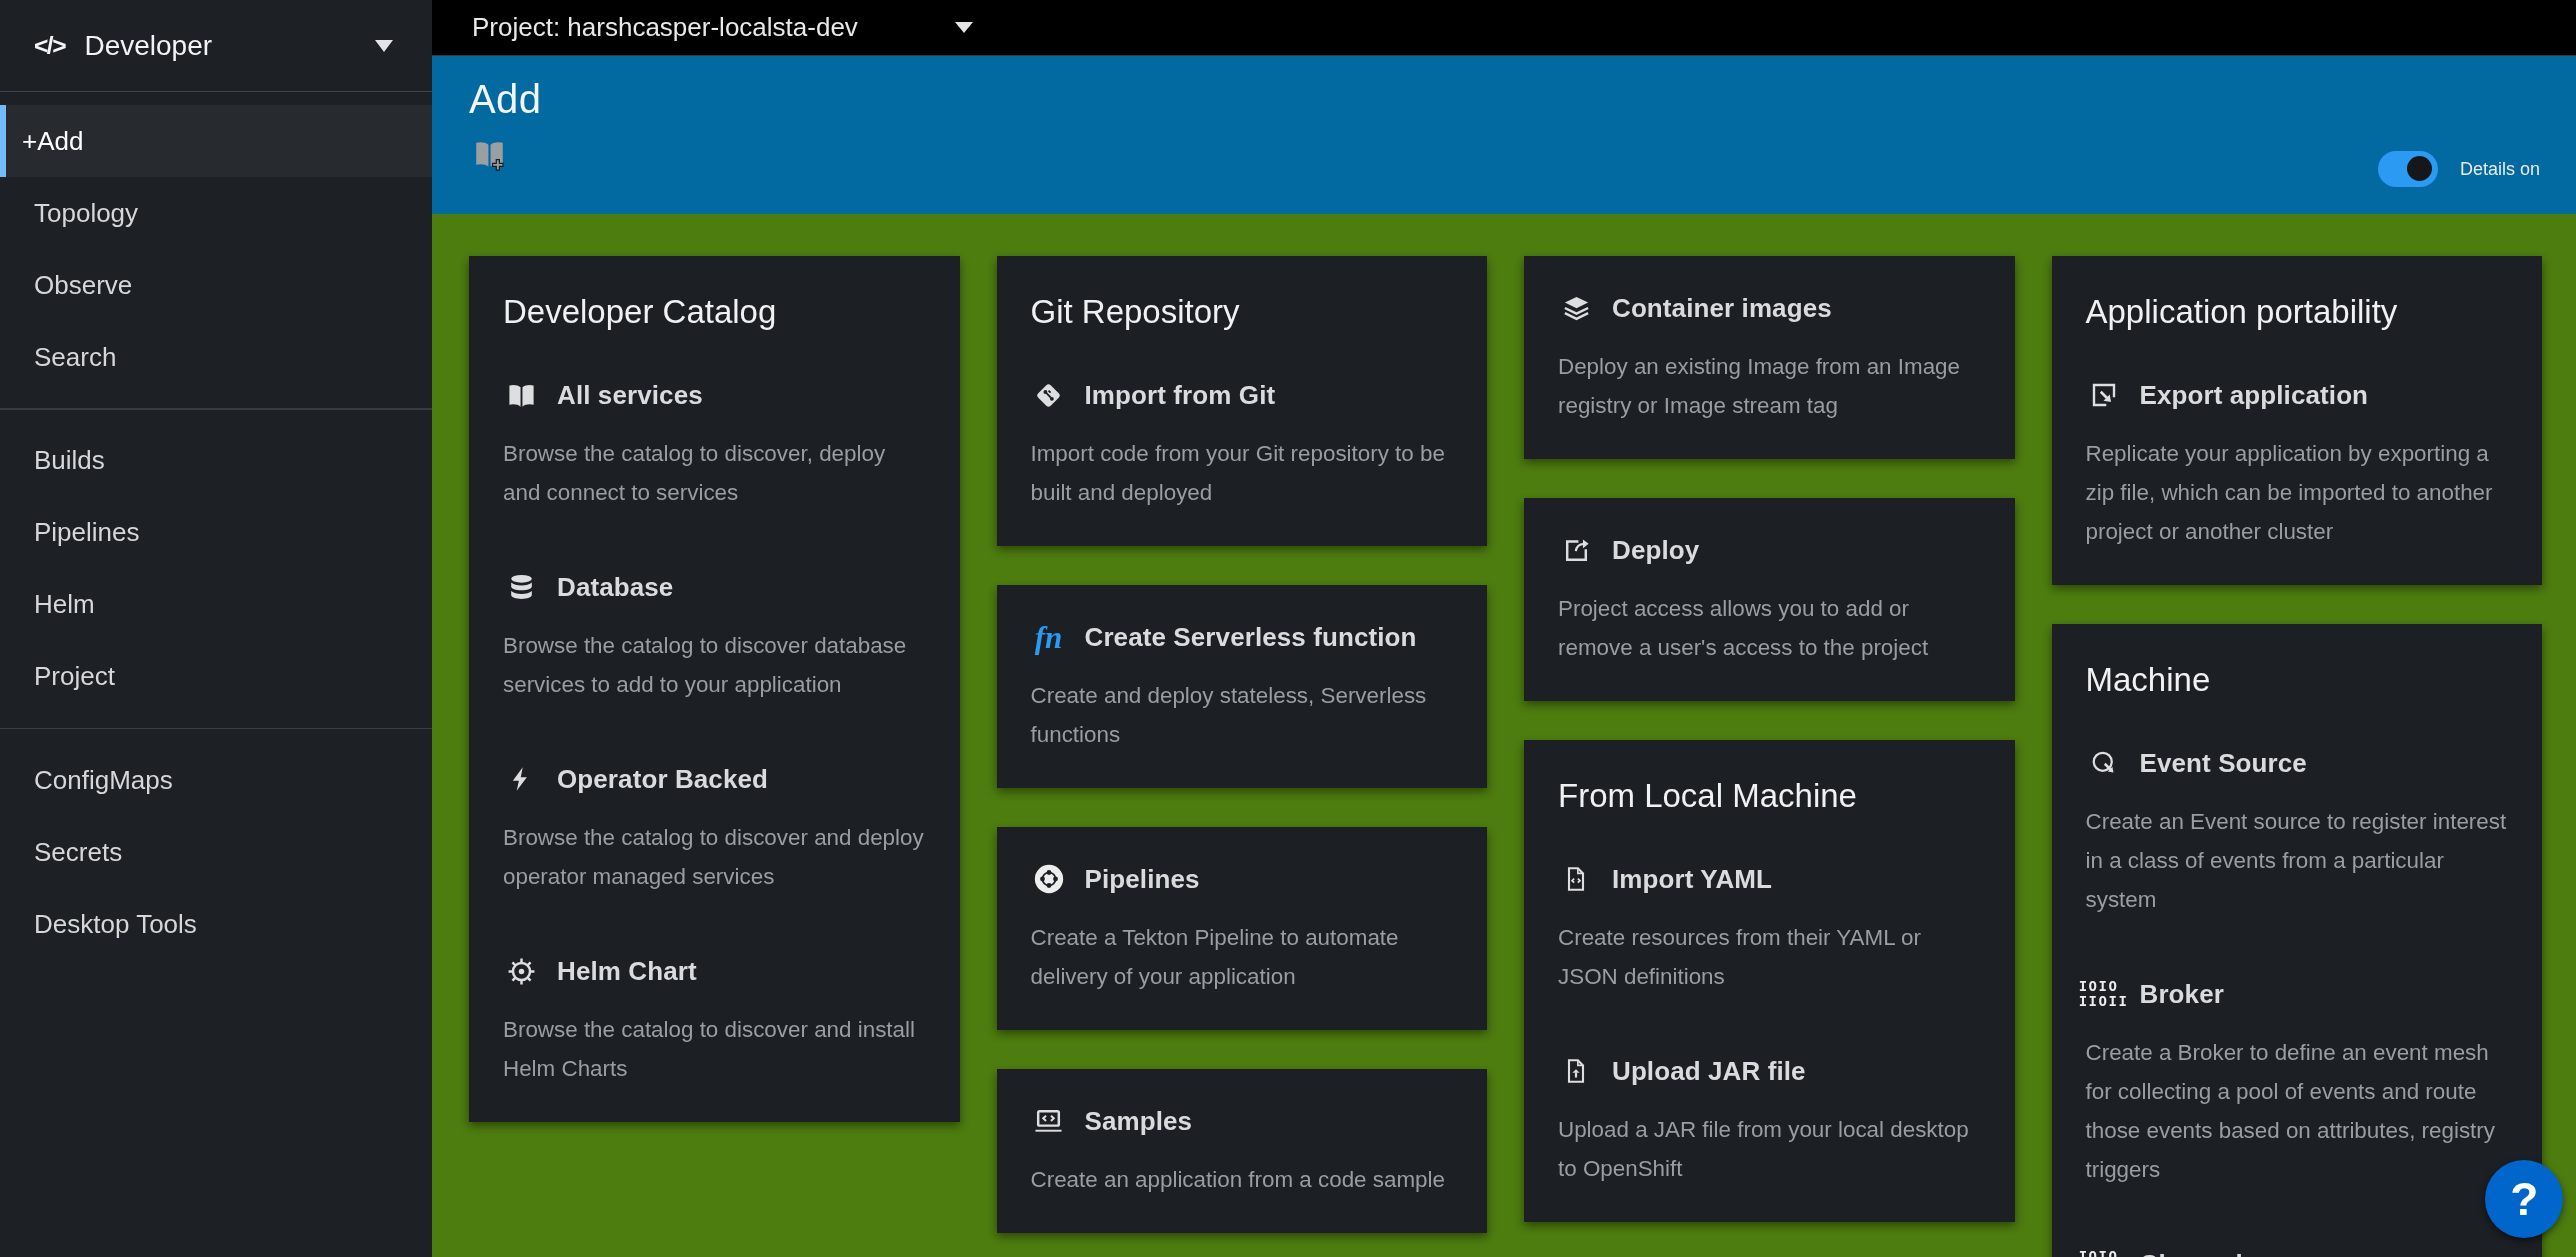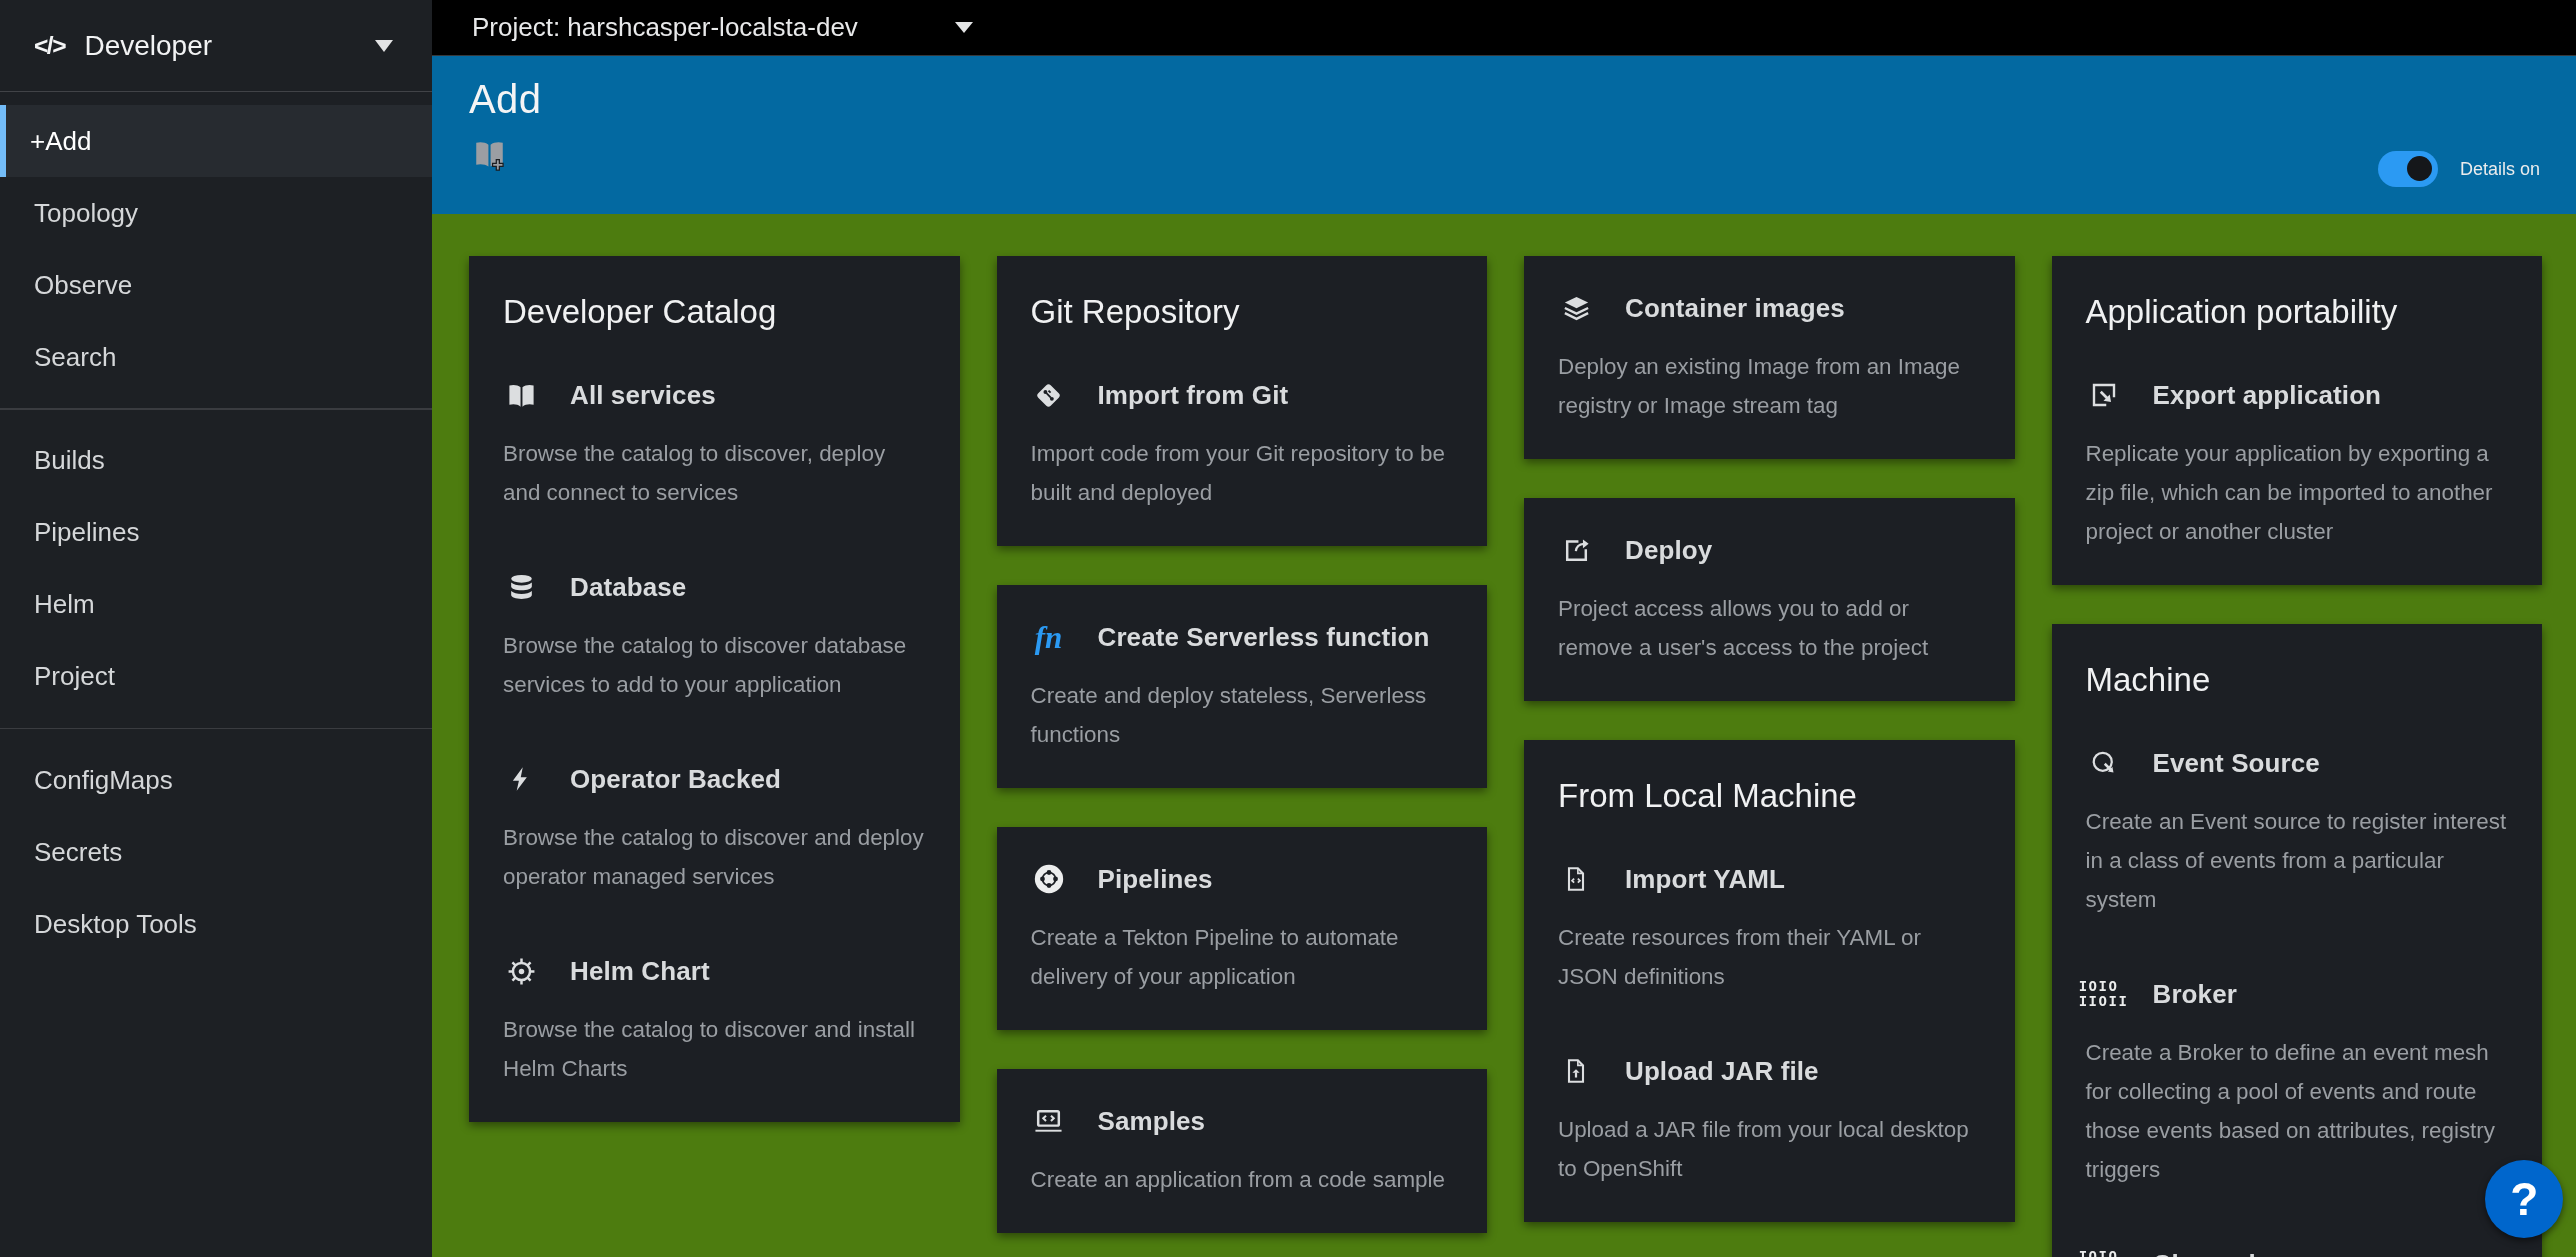--- a/index.html
+++ b/index.html
@@ -11,21 +11,21 @@
   .persp { height:92px; display:flex; align-items:center; padding:0 39px 0 34px;
            border-bottom:1.5px solid rgba(255,255,255,.16); cursor:pointer; }
   .persp-icon { font-size:24.6px; font-weight:700; color:#f4f5f6; letter-spacing:-1.5px; }
   .persp-label { margin-left:19.4px; font-size:28px; color:#f2f3f4; }
   .caret { width:0; height:0; border-left:9.7px solid transparent; border-right:9.7px solid transparent;
            border-top:12px solid #e3e4e5; }
   .persp .caret { margin-left:auto; }
   .nav { padding-top:13.4px; }
   .nav-item { height:72px; display:flex; align-items:center; padding:0 34px;
               font-size:26px; color:#d5d7d9; cursor:pointer; }
-  .nav-item.selected { background:#272b30; color:#ffffff; border-left:6px solid #73bcf7; padding-left:24px;text-align:right; }
+  .nav-item.selected { background:#272b30; color:#ffffff; border-left:6px solid #73bcf7; padding-left:16px;text-align:right; }
   .nav-sep { height:1.5px; background:rgba(255,255,255,.13); margin:15px 0; }
 
   
   .main { position:absolute; left:432px; right:0; top:0; bottom:0; }
   .masthead { height:56px; background:#000000; border-bottom:1.5px solid #36383b;
               display:flex; align-items:center; padding:0 36px 0 40px; }
   .project-btn { display:flex; align-items:center; cursor:pointer; }
   .project-label { font-size:26px; color:#e8e9ea; }
   .project-btn .caret { margin-left:97px; border-left-width:9px; border-right-width:9px; border-top-width:11.2px; }
 
@@ -39,21 +39,21 @@
   .switch-label { margin-left:22.4px; font-size:18px; color:#ebeced; }
 
   .content { position:absolute; left:0; right:0; top:214px; bottom:0; background:#4d7c0f;
              overflow:hidden; padding:42px 34px 0 37px; display:flex; gap:37px; }
   .col { flex:1; min-width:0; display:flex; flex-direction:column; gap:39px; }
 
   .card { background:#1c1f24; padding:34px; box-shadow:0 3.7px 9px rgba(0,0,0,.45); }
   .card-title { font-size:33px; font-weight:400; color:#f0f1f2; margin:3px 0 46px; }
   .item { cursor:pointer; }
   .item + .item { margin-top:57px; }
-  .item-head { display:flex; align-items:center; gap:31px; }
+  .item-head { display:flex; align-items:center; gap:18px; }
   .item-icon { width:36px; height:36px; flex:none; display:flex; align-items:center; justify-content:center; color:#dcdee0; }
   .item-icon svg { display:block; }
   .item-title { font-size:26px; font-weight:600; color:#d9dbdd; letter-spacing:0.1px; }
   .item-desc { margin-top:21px; font-size:22.4px; line-height:39px; color:#9a9ea3; }
 
   .fn-glyph { font-family:"Liberation Serif", serif; font-style:italic; font-weight:700;
               font-size:31px; color:#2b9af3; line-height:1; }
   .bin-glyph { font-family:"DejaVu Sans Mono", monospace; font-weight:700; font-size:14px;
                line-height:15px; color:#eceded; letter-spacing:1.5px; text-align:left; }
 

